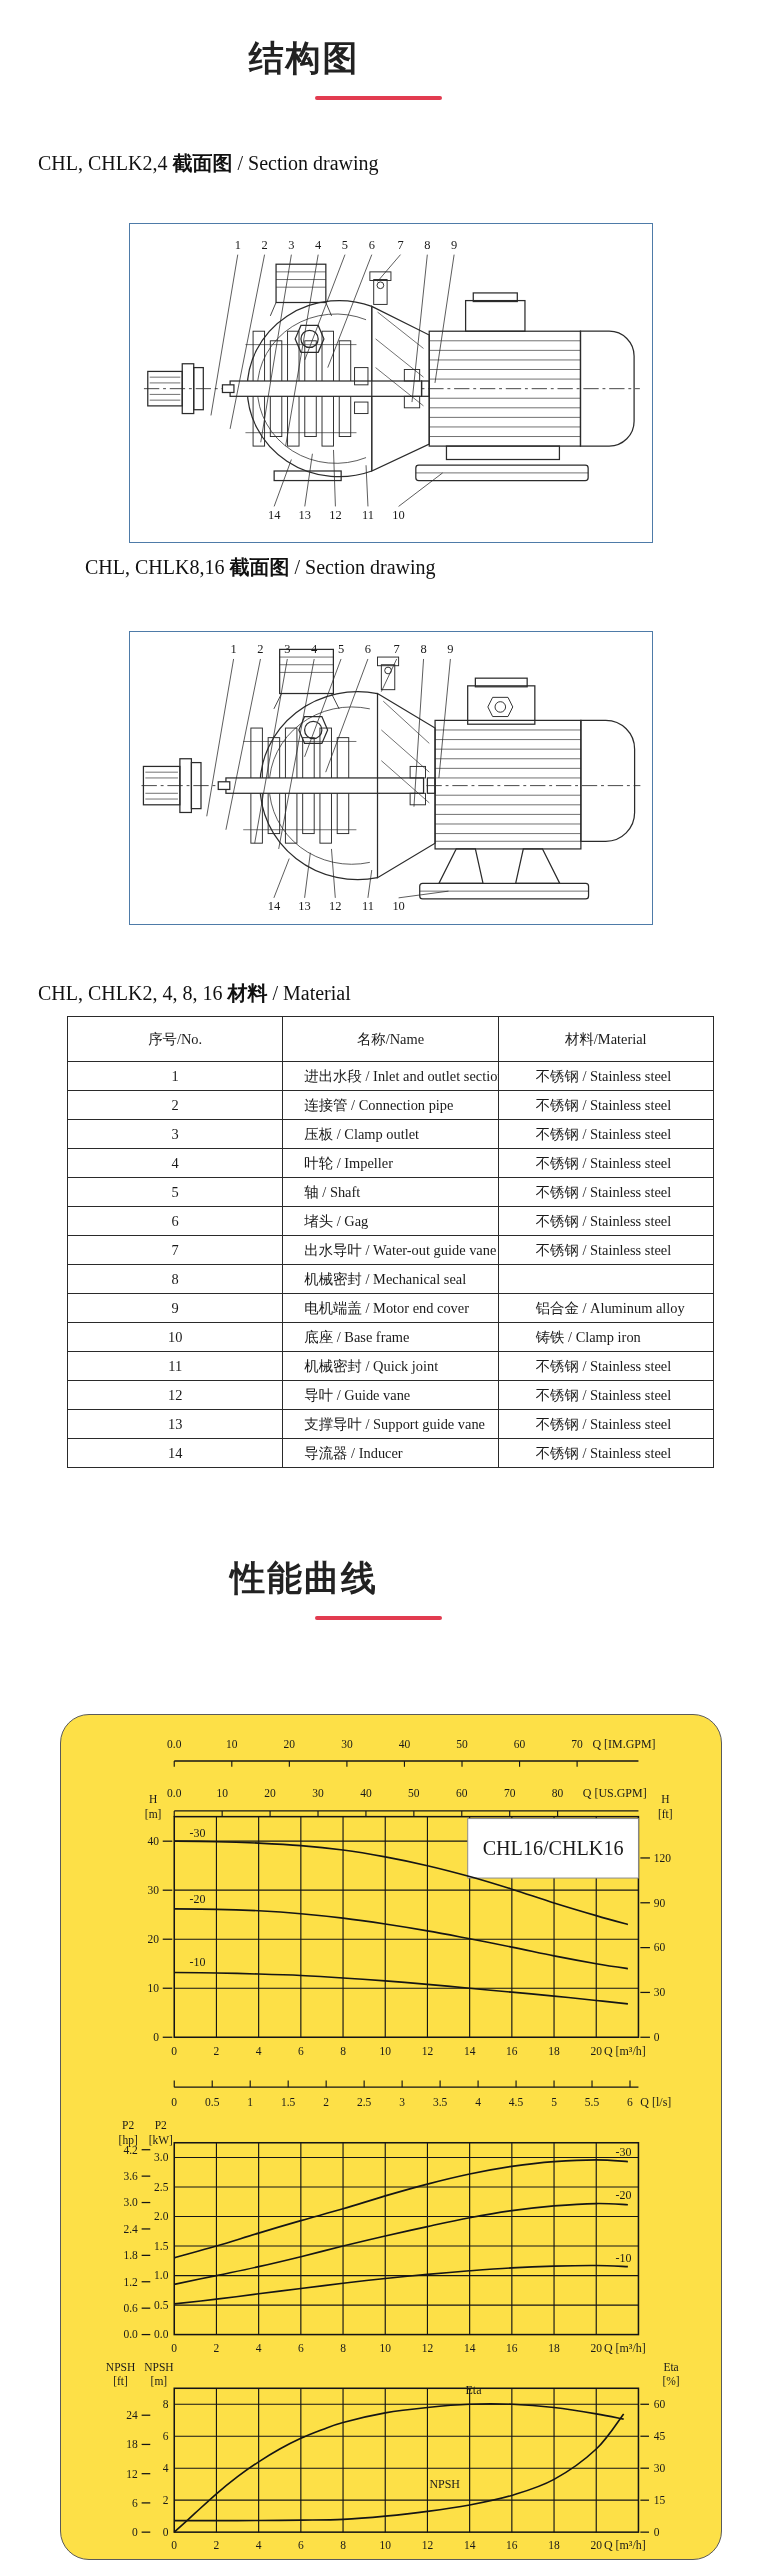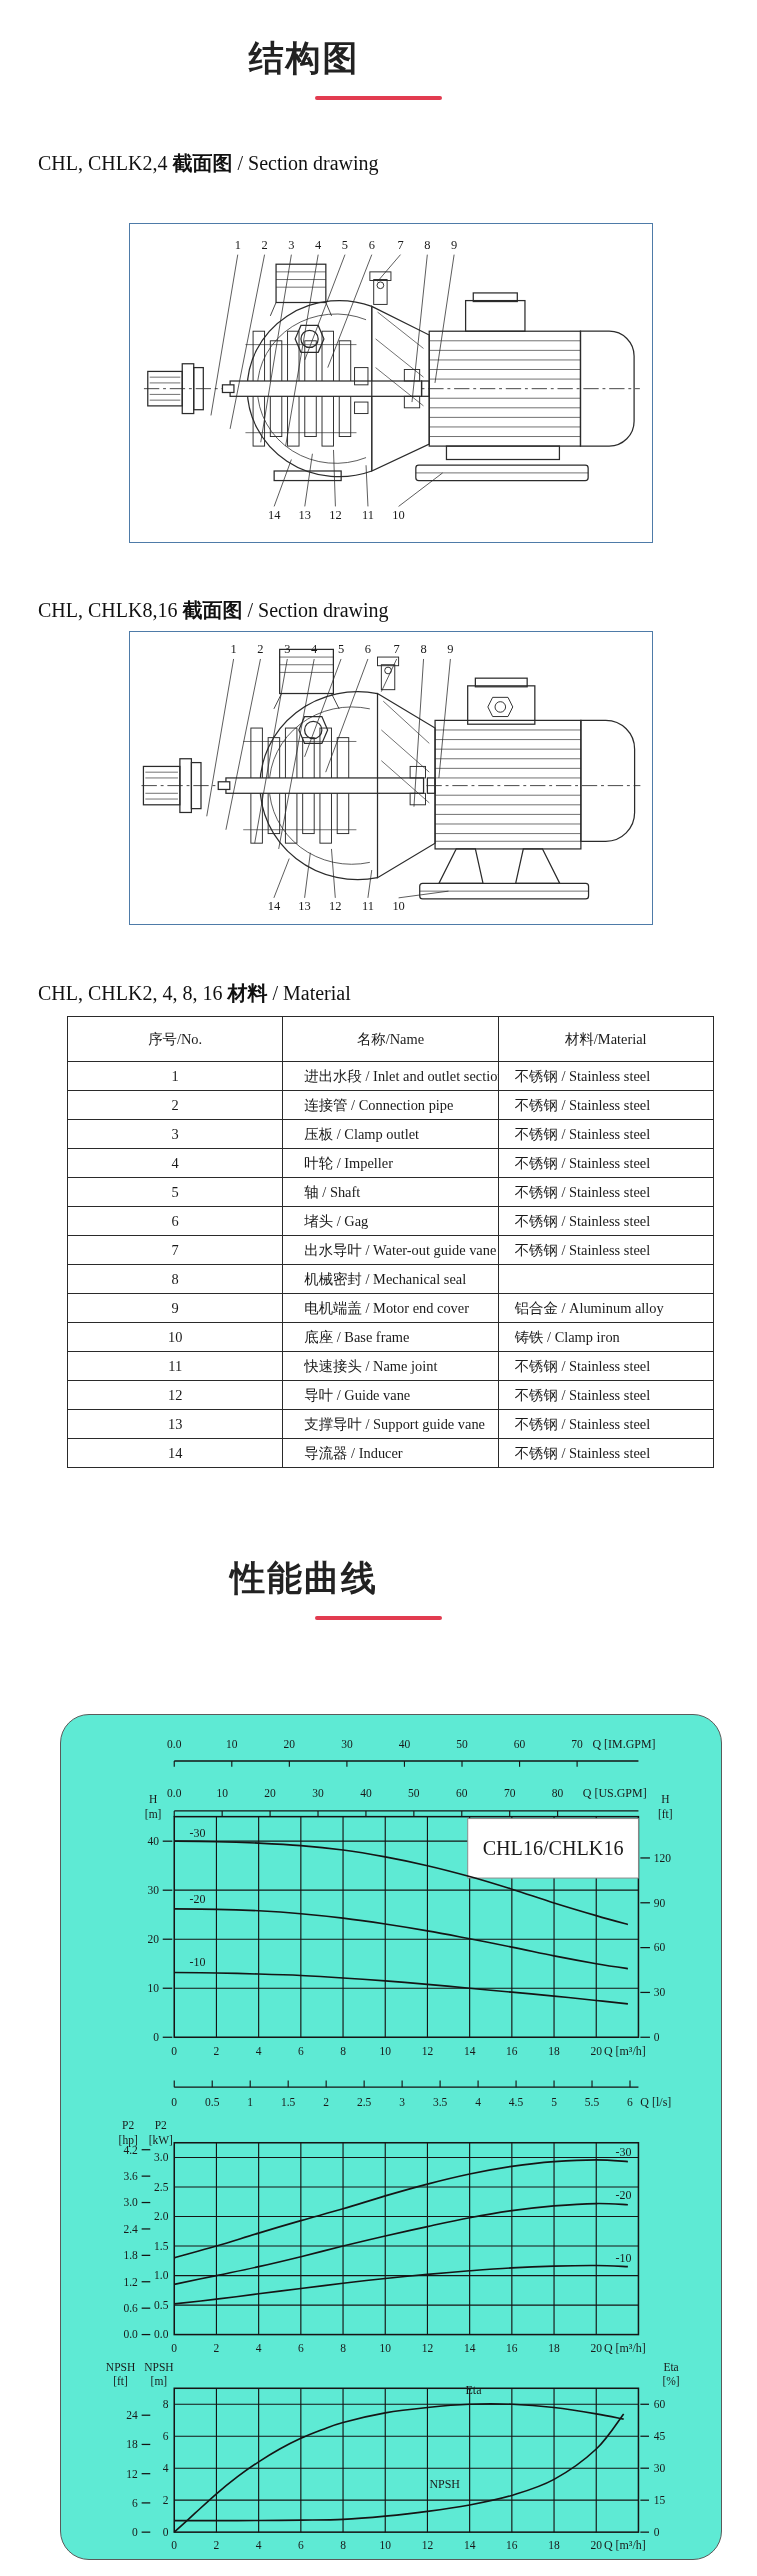--- a/index.html
+++ b/index.html
@@ -17,25 +17,25 @@
   svg text{fill:#1a1a1a;font-family:"Liberation Serif",serif;}
   .mat-head{left:38px;font-size:20px;white-space:nowrap;color:#111;}
   .mat-head .b{font-weight:bold;}
   table.mat{left:67px;width:647px;border-collapse:collapse;position:absolute;
        font-size:14.4px;color:#1a1a1a;table-layout:fixed;}
   table.mat th,table.mat td{border:1px solid #2a2a2a;padding:0 3.8px;height:28px;
        font-weight:normal;overflow:hidden;white-space:nowrap;}
   table.mat th{height:44px;text-align:center;}
   table.mat td.c0{text-align:center;width:114px;}
   table.mat td.c1{text-align:left;padding-left:21px;width:321px;}
-  table.mat td.c2{text-align:left;padding-left:16px;width:212px;}
+  table.mat td.c2{text-align:left;padding-left:37px;width:212px;}
   table.mat{border:1.9px solid #222;}
   .rpm{right:38px;font-size:19px;}
   .perf-panel{left:60px;top:1714px;width:660px;height:844px;
-       border:1.9px solid #5a5a5a;border-radius:29px;background:#5eead4;}
+       border:1.9px solid #5a5a5a;border-radius:29px;background:#fde047;}
 </style>
 </head>
 <body>
 
 <div class="abs big-title" style="top:35px;">结构图</div>
 <div class="abs red-bar" style="top:96px;"></div>
 
 <div class="abs sec-head" style="top:150px;">
   <span>CHL, CHLK2,4 </span><span class="b">截面图</span><span> / Section drawing</span>
 </div>
@@ -132,21 +132,21 @@
         <text x="214" y="308" font-size="13" text-anchor="middle">12</text>
         <line x1="214" y1="295" x2="212" y2="236" stroke="#2b2b2b" stroke-width="0.8"></line>
         <text x="248" y="308" font-size="13" text-anchor="middle">11</text>
         <line x1="248" y1="295" x2="246" y2="252" stroke="#2b2b2b" stroke-width="0.8"></line>
         <text x="280" y="308" font-size="13" text-anchor="middle">10</text>
         <line x1="280" y1="295" x2="326" y2="260" stroke="#2b2b2b" stroke-width="0.8"></line>
       </g>
   </svg>
 </div>
 
-<div class="abs sec-head" style="top:597px;">
+<div class="abs sec-head" style="top:554px;margin-left:47px;">
   <span>CHL, CHLK8,16 </span><span class="b">截面图</span><span> / Section drawing</span>
 </div>
 
 <div class="abs diagram-box" style="top:631px;height:292px;">
   <svg viewBox="0 0 541 301" width="519" height="289">
     <g stroke="#2b2b2b" fill="none" stroke-width="1.3">
       <line x1="12" y1="160" x2="532" y2="160" stroke-dasharray="16 4 3 4" stroke-width="0.9"></line>
       <g>
         <rect x="14" y="140" width="38" height="40"></rect>
         <path d="M16,146h34M16,152h34M16,168h34M16,174h34" stroke-width="0.7"></path>
@@ -298,21 +298,21 @@
         <td class="c1">电机端盖 / Motor end cover</td>
         <td class="c2">铝合金 / Aluminum alloy</td>
       </tr>
       <tr>
         <td class="c0">10</td>
         <td class="c1">底座 / Base frame</td>
         <td class="c2">铸铁 / Clamp iron</td>
       </tr>
       <tr>
         <td class="c0">11</td>
-        <td class="c1">快速接头 / Name joint</td>
+        <td class="c1">机械密封 / Quick joint</td>
         <td class="c2">不锈钢 / Stainless steel</td>
       </tr>
       <tr>
         <td class="c0">12</td>
         <td class="c1">导叶 / Guide vane</td>
         <td class="c2">不锈钢 / Stainless steel</td>
       </tr>
       <tr>
         <td class="c0">13</td>
         <td class="c1">支撑导叶 / Support guide vane</td>

